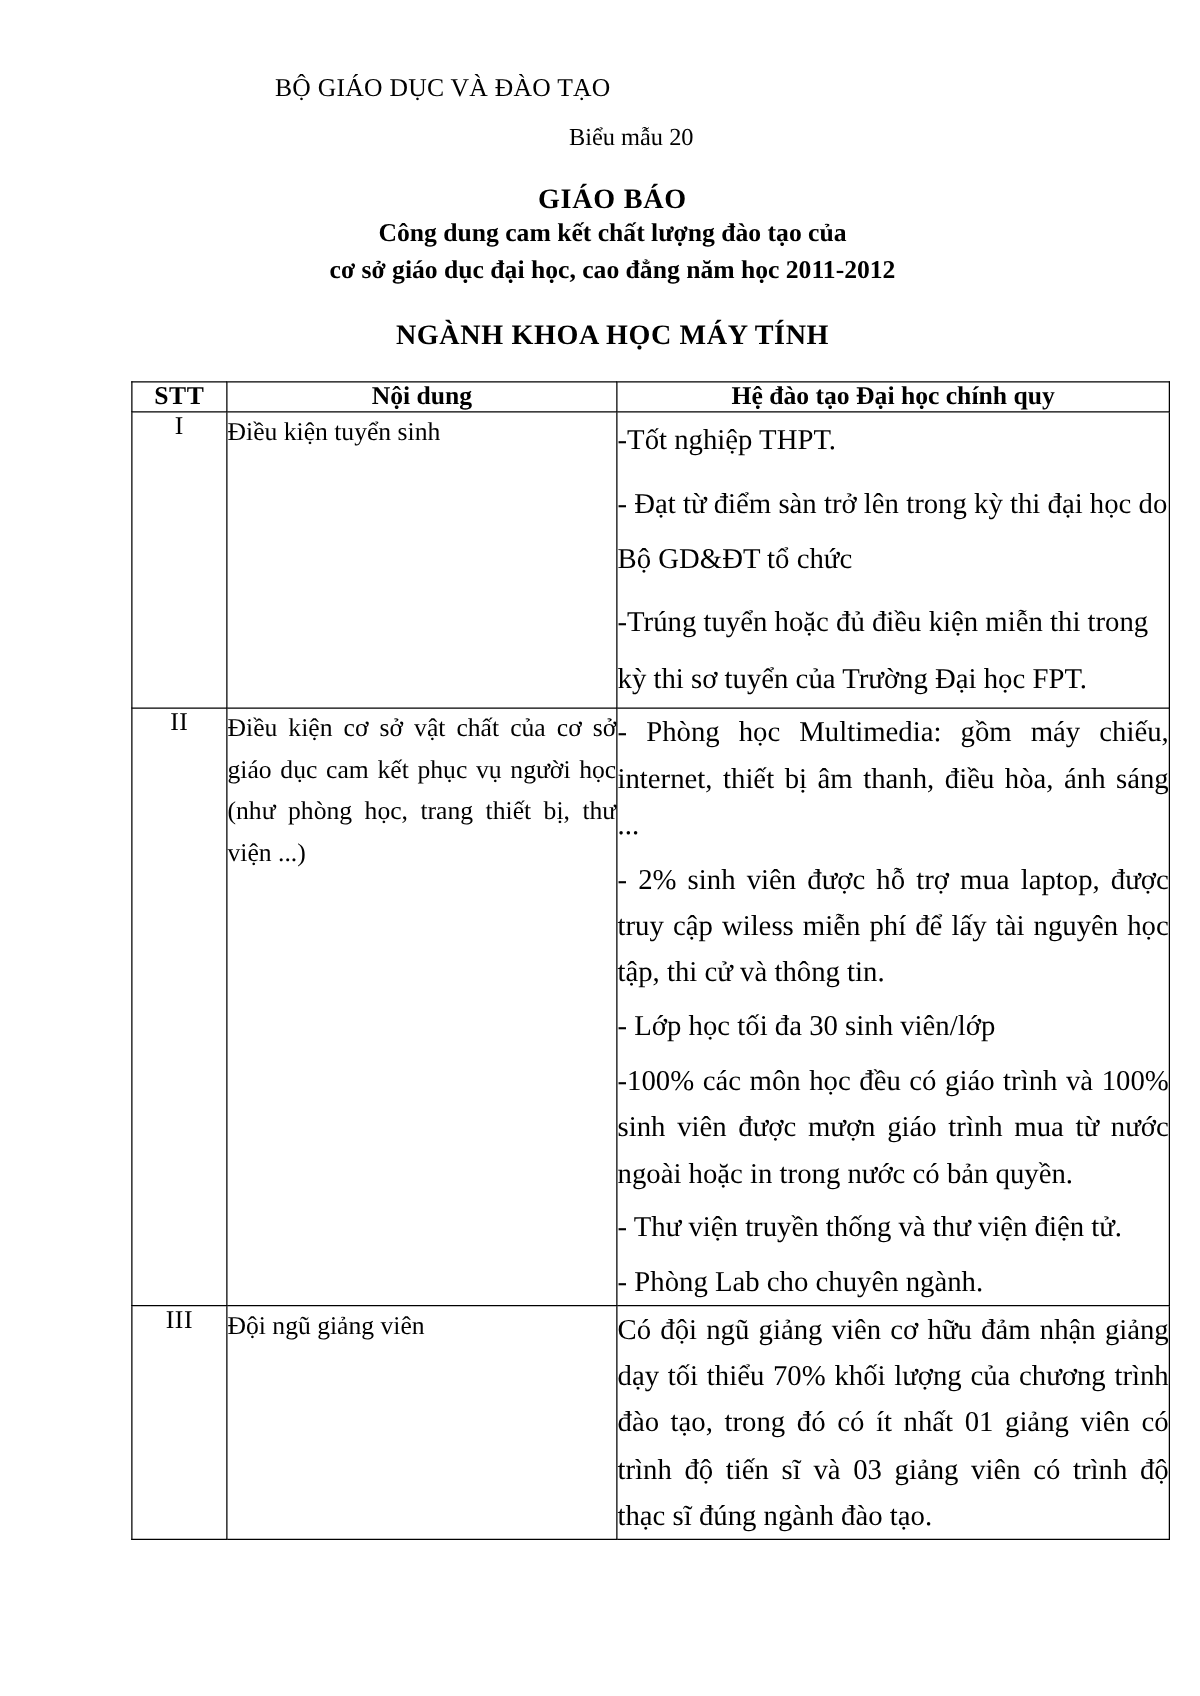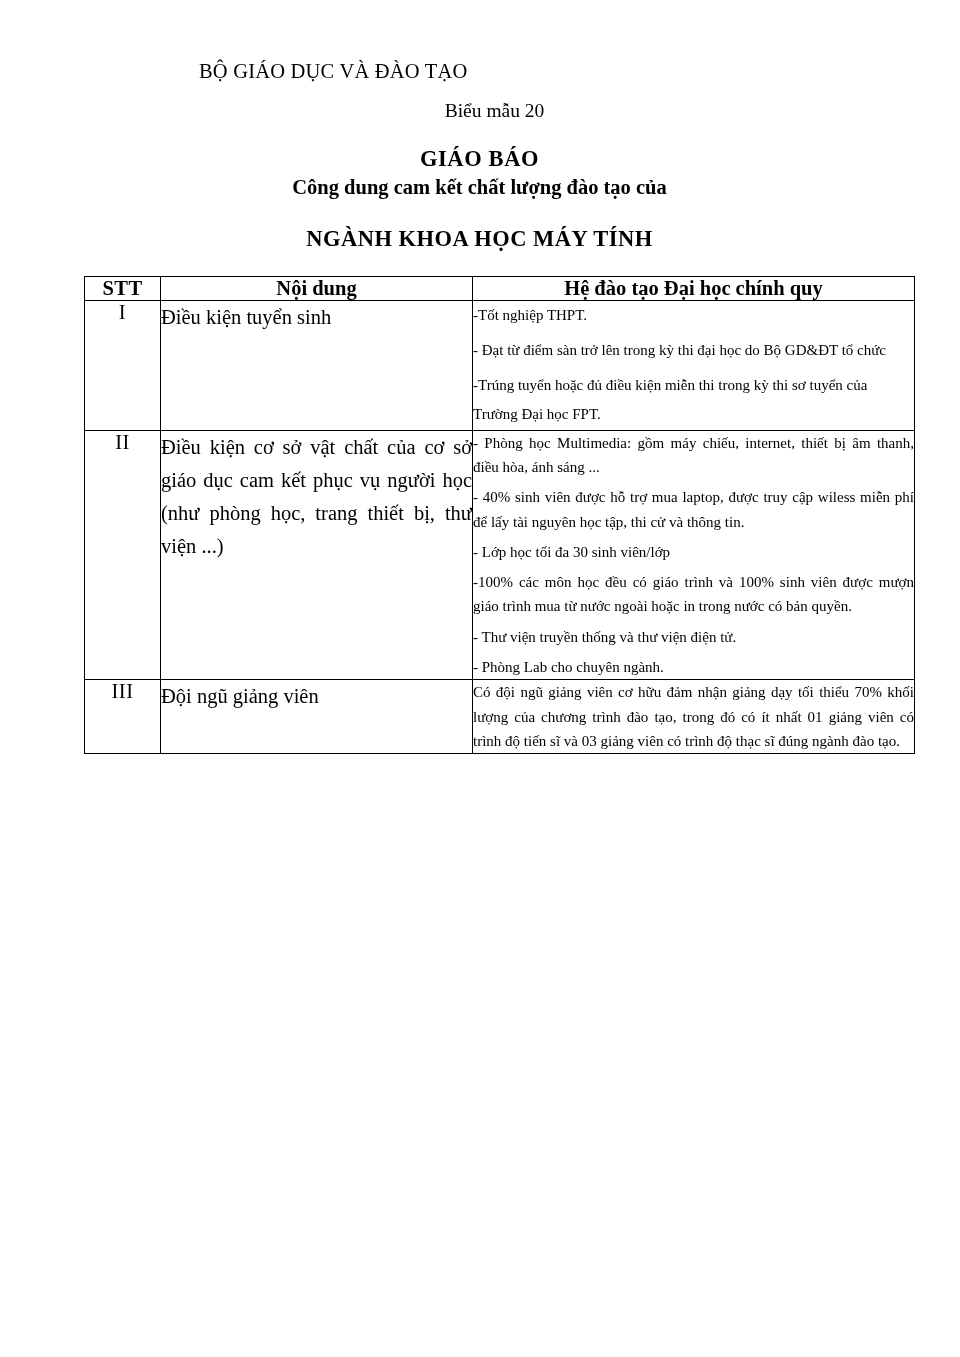--- a/index.html
+++ b/index.html
@@ -12,21 +12,21 @@
     height: 1357px;
     font-family: "Liberation Serif", serif;
     color: #000000;
     overflow: hidden;
   }
   .page {
     position: relative;
     width: 960px;
     height: 1357px;
     box-sizing: border-box;
-    padding: 58px 45px 0 44px;
+    padding: 58px 45px 0 65px;
   }
   .hdr-block {
     margin-left: 155px;
   }
   .hdr-line1 {
     font-size: 20.5px;
     letter-spacing: 0.2px;
     line-height: 1.28;
   }
   .hdr-line2 {
@@ -95,21 +95,21 @@
     font-size: 20.5px;
     padding-top: 20px;
     letter-spacing: 0.5px;
   }
   td.c-noi {
     font-size: 20.5px;
     padding: 18px 14px 14px 12px;
     line-height: 1.62;
   }
   td.c-he {
-    font-size: 15px;
+    font-size: 23px;
     padding: 16px 14px 14px 14px;
     line-height: 1.62;
     margin-left: 20px;
   }
   td.c-noi p, td.c-he p {
     margin: 0 0 6px 0;
   }
   td.c-noi p:last-child, td.c-he p:last-child {
     margin-bottom: 0;
   }
@@ -124,20 +124,21 @@
 
   <div class="hdr-block">
     <div class="hdr-line1">BỘ GIÁO DỤC VÀ ĐÀO TẠO</div>
   </div>
 
   <div class="form-no">Biểu mẫu  20</div>
 
   <div class="title-block">
     <div class="t-main">GIÁO BÁO</div>
     <div class="t-sub">Công dung cam kết chất lượng đào tạo của</div>
+    <div class="t-sub">cơ sở giáo dục đại học, cao đẳng năm học 2011-2012</div>
     <div class="t-major">NGÀNH KHOA HỌC MÁY TÍNH</div>
   </div>
 
   <table class="doc-table">
     <colgroup>
       <col class="col-stt">
       <col class="col-noi">
       <col class="col-he">
     </colgroup>
     <thead>
@@ -159,21 +160,21 @@
           <p>-Trúng tuyển hoặc đủ điều kiện miễn thi trong kỳ thi sơ tuyển của Trường Đại học FPT.</p>
         </td>
       </tr>
       <tr>
         <td class="c-stt">II</td>
         <td class="c-noi justify">
           <p>Điều kiện cơ sở vật chất của cơ sở giáo dục cam kết phục vụ người học (như phòng học, trang thiết bị, thư viện ...)</p>
         </td>
         <td class="c-he justify">
           <p>- Phòng học Multimedia: gồm máy chiếu, internet, thiết bị âm thanh, điều hòa, ánh sáng ...</p>
-          <p>- 40% sinh viên được hỗ trợ mua laptop, được truy cập wiless miễn phí để lấy tài nguyên học tập, thi cử và thông tin.</p>
+          <p>- 2% sinh viên được hỗ trợ mua laptop, được truy cập wiless miễn phí để lấy tài nguyên học tập, thi cử và thông tin.</p>
           <p>- Lớp học tối đa 30 sinh viên/lớp</p>
           <p>-100% các môn học đều có giáo trình và 100% sinh viên được mượn giáo trình mua từ nước ngoài  hoặc in trong nước có bản quyền.</p>
           <p>- Thư viện truyền thống và thư viện điện tử.</p>
           <p>- Phòng Lab cho chuyên ngành.</p>
         </td>
       </tr>
       <tr>
         <td class="c-stt">III</td>
         <td class="c-noi">
           <p>Đội ngũ giảng viên</p>

